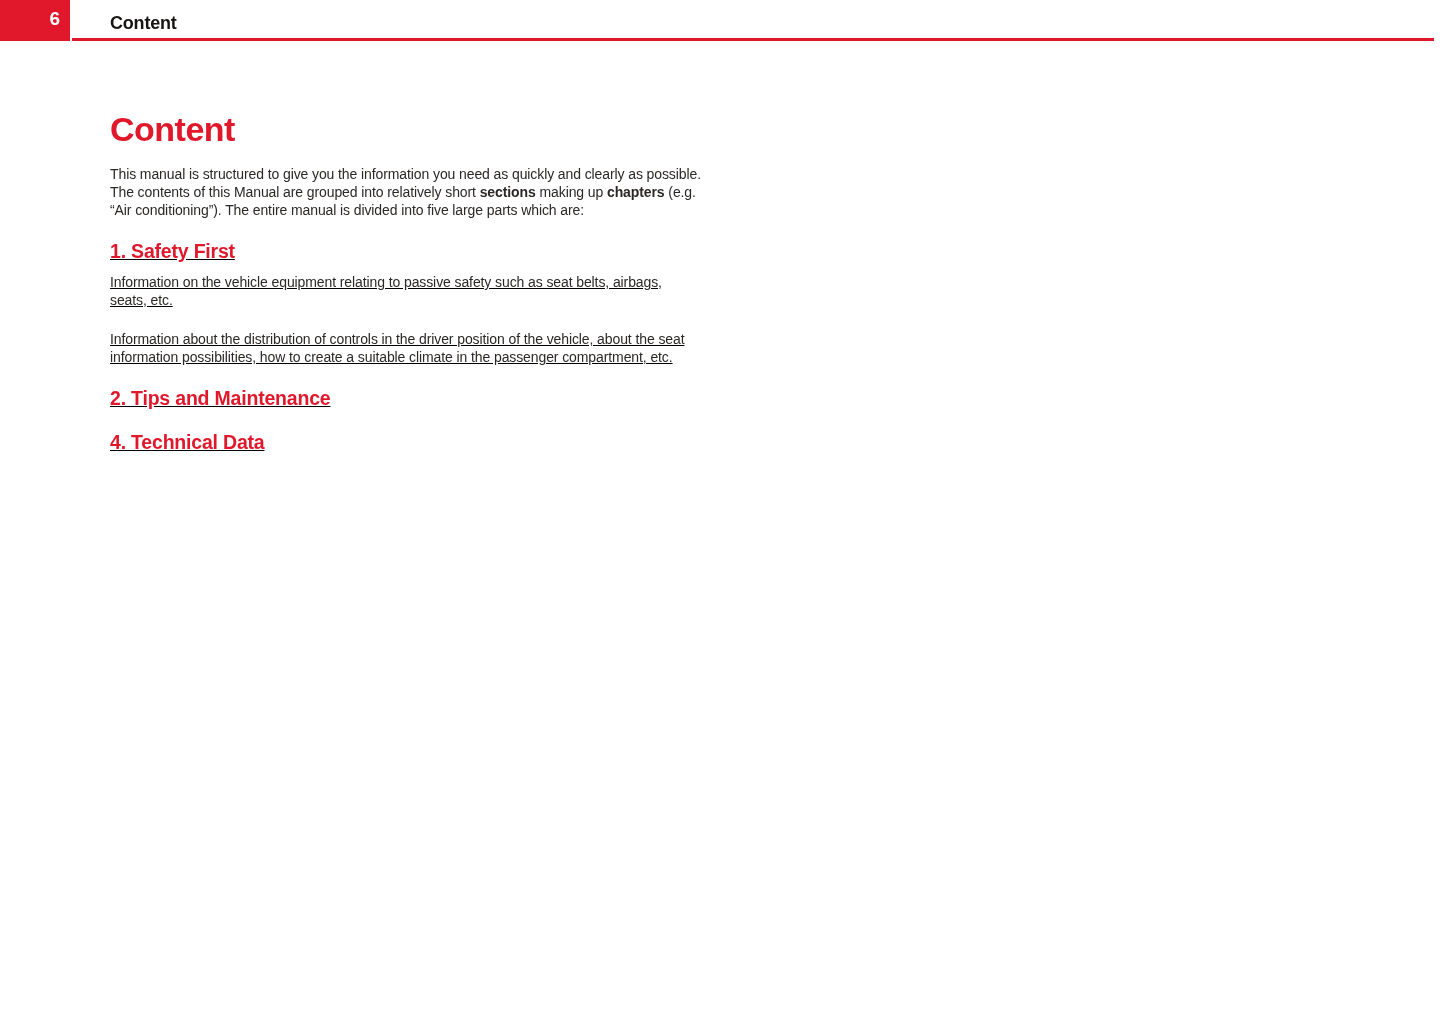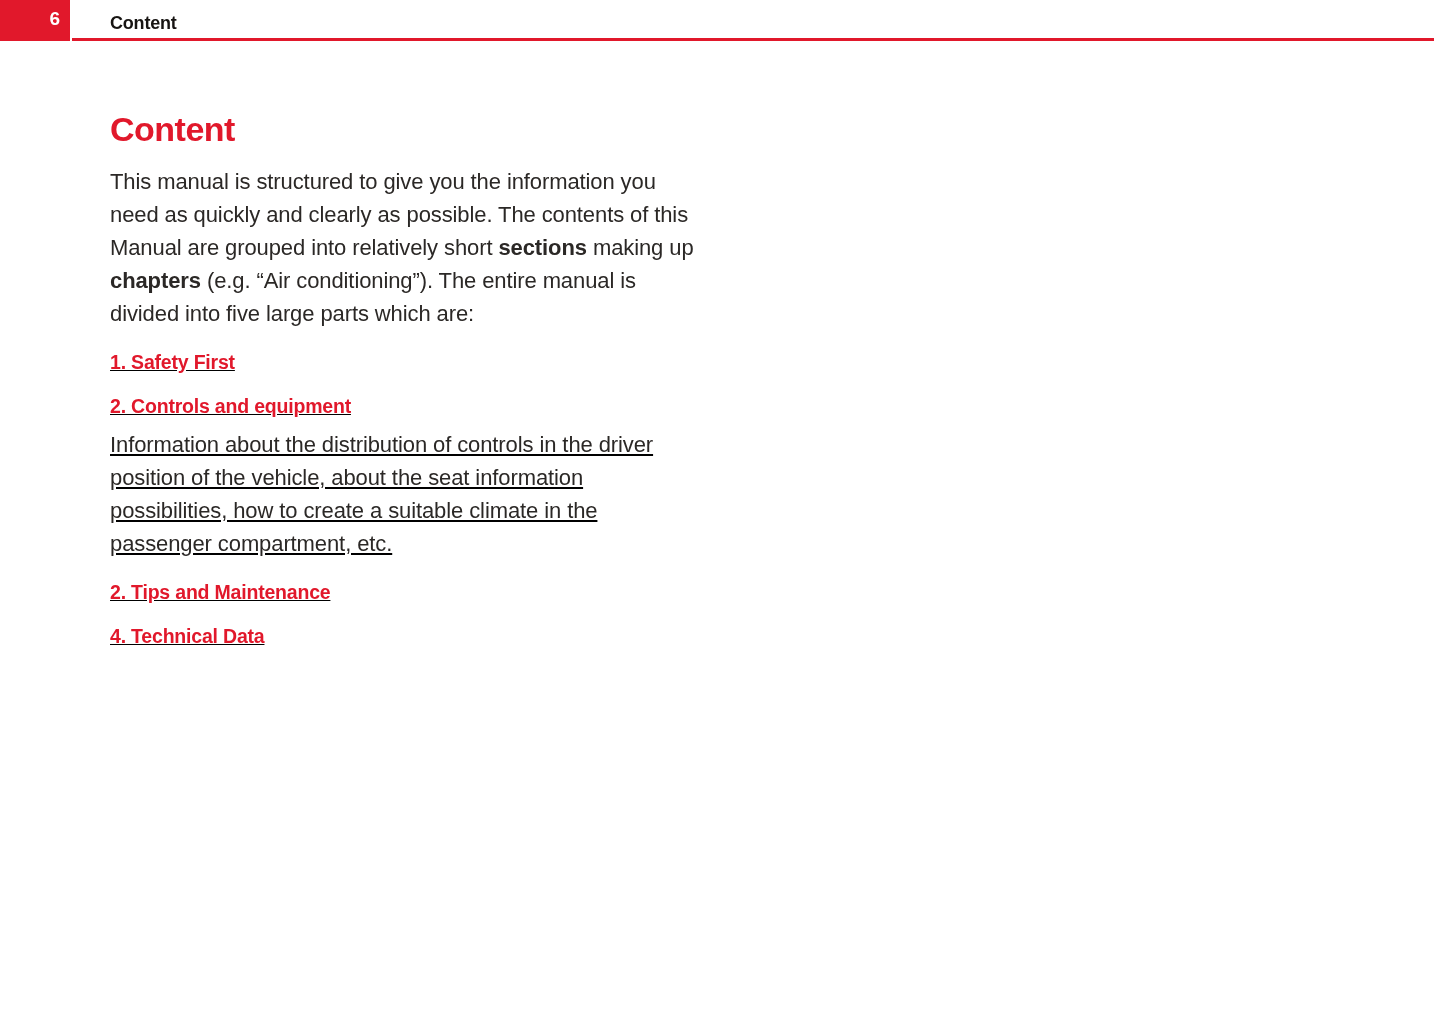--- a/index.html
+++ b/index.html
@@ -59,22 +59,22 @@
     width: 592px;
   }
   .doc-title {
     font-size: 34px;
     font-weight: bold;
     color: var(--accent);
     letter-spacing: -0.5px;
     margin-bottom: 16px;
   }
   .body-text {
-    font-size: 22px;
-    line-height: 33px;
+    font-size: 14px;
+    line-height: 18px;
     color: var(--text);
     letter-spacing: -0.1px;
   }
   .body-text b { font-weight: bold; }
   .section { margin-top: 21px; text-decoration: underline; }
   .section-heading {
     font-size: 19.5px;
     font-weight: bold;
     color: var(--accent);
     letter-spacing: -0.2px;
@@ -104,24 +104,24 @@
   </div>
 
   <div class="main-col">
 
     <h1 class="doc-title">Content</h1>
 
     <p class="body-text"><span>This manual is structured to give you the information you need as quickly and clearly as possible. The contents of this Manual are grouped into relatively short </span><b>sections</b><span> making up </span><b>chapters</b><span> (e.g. “Air conditioning”). The entire manual is divided into five large parts which are:</span></p>
 
     <div class="section">
       <h2 class="section-heading">1. Safety First</h2>
+      <p class="body-text">Information on the vehicle equipment relating to passive safety such as seat belts, airbags, seats, etc.</p>
     </div>
 
     <div class="section">
-      <h2 class="section-heading">2. Controls and equipment</h2>
       <p class="body-text">Information about the distribution of controls in the driver position of the vehicle, about the seat information possibilities, how to create a suitable climate in the passenger compartment, etc.</p>
     </div>
 
     <div class="section">
       <h2 class="section-heading">2. Tips and Maintenance</h2>
     </div>
 
     <div class="section">
       <h2 class="section-heading">4. Technical Data</h2>
     </div>

